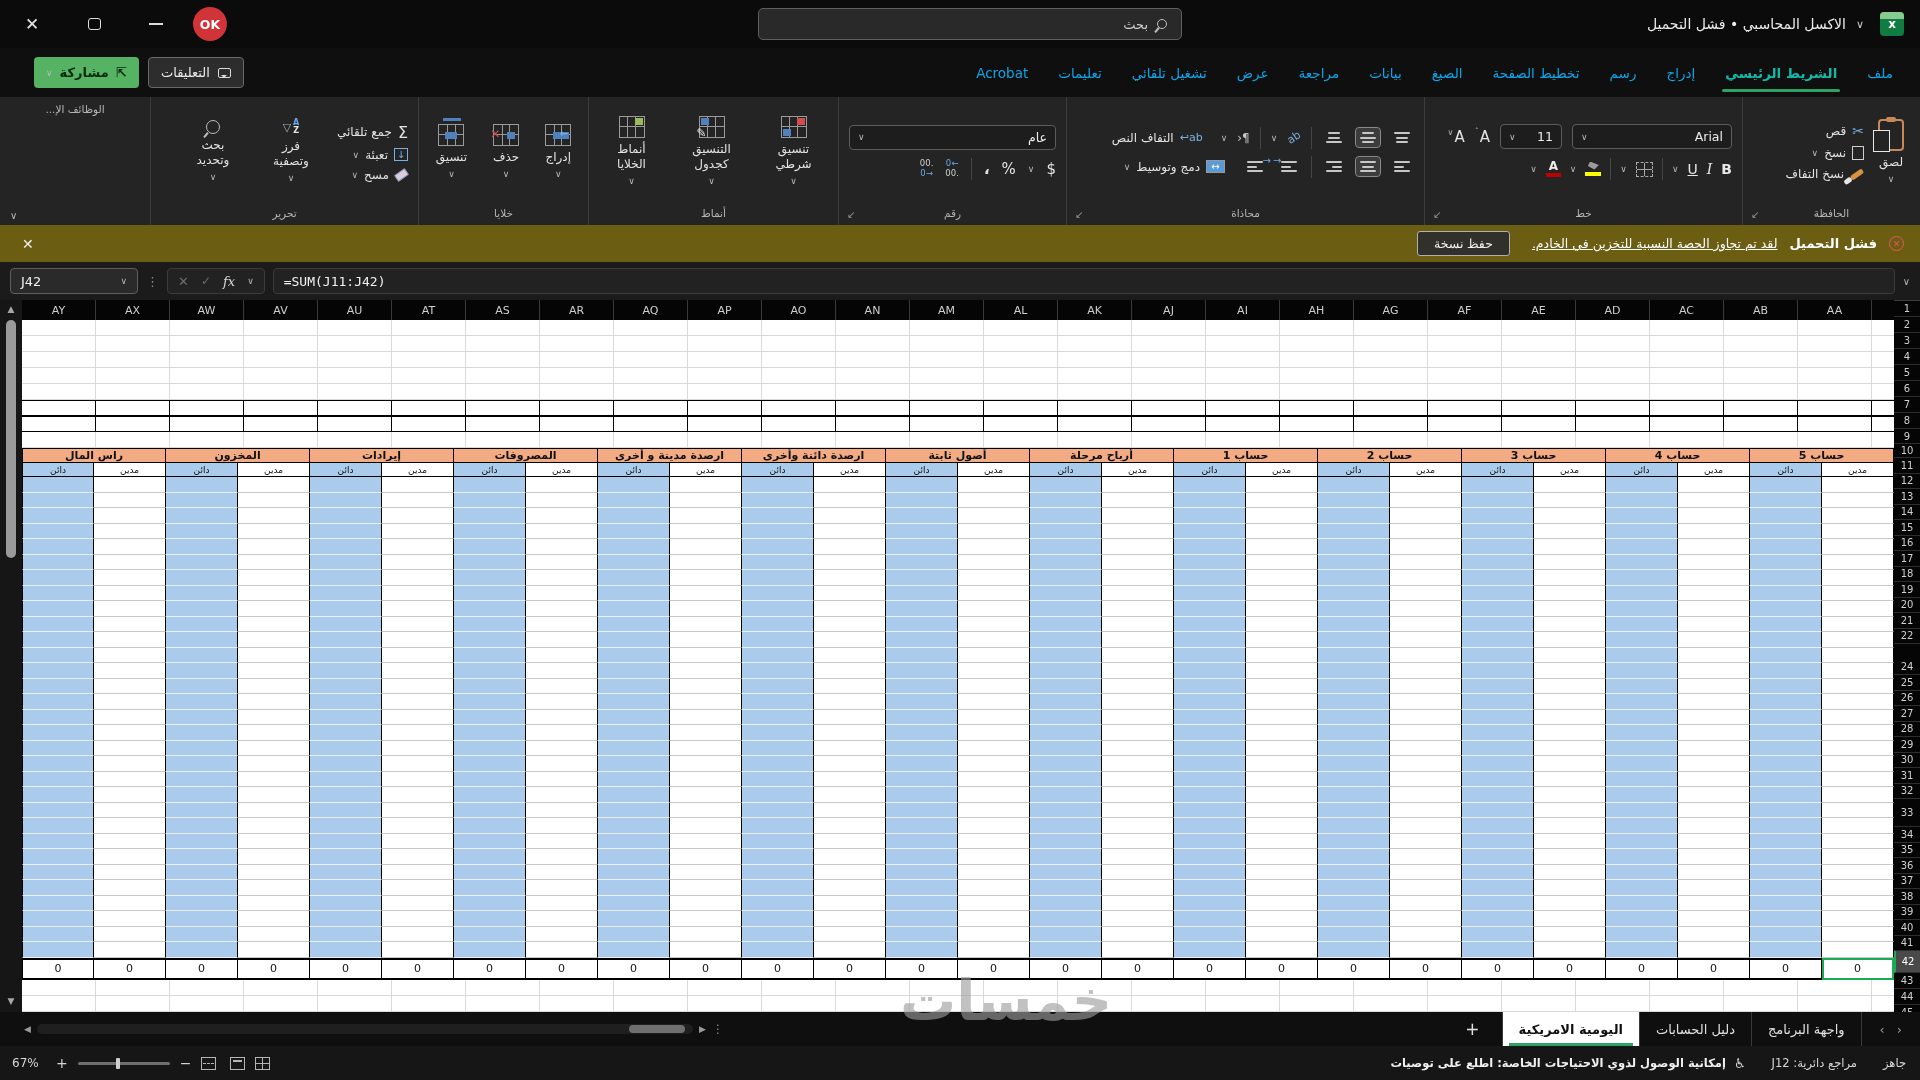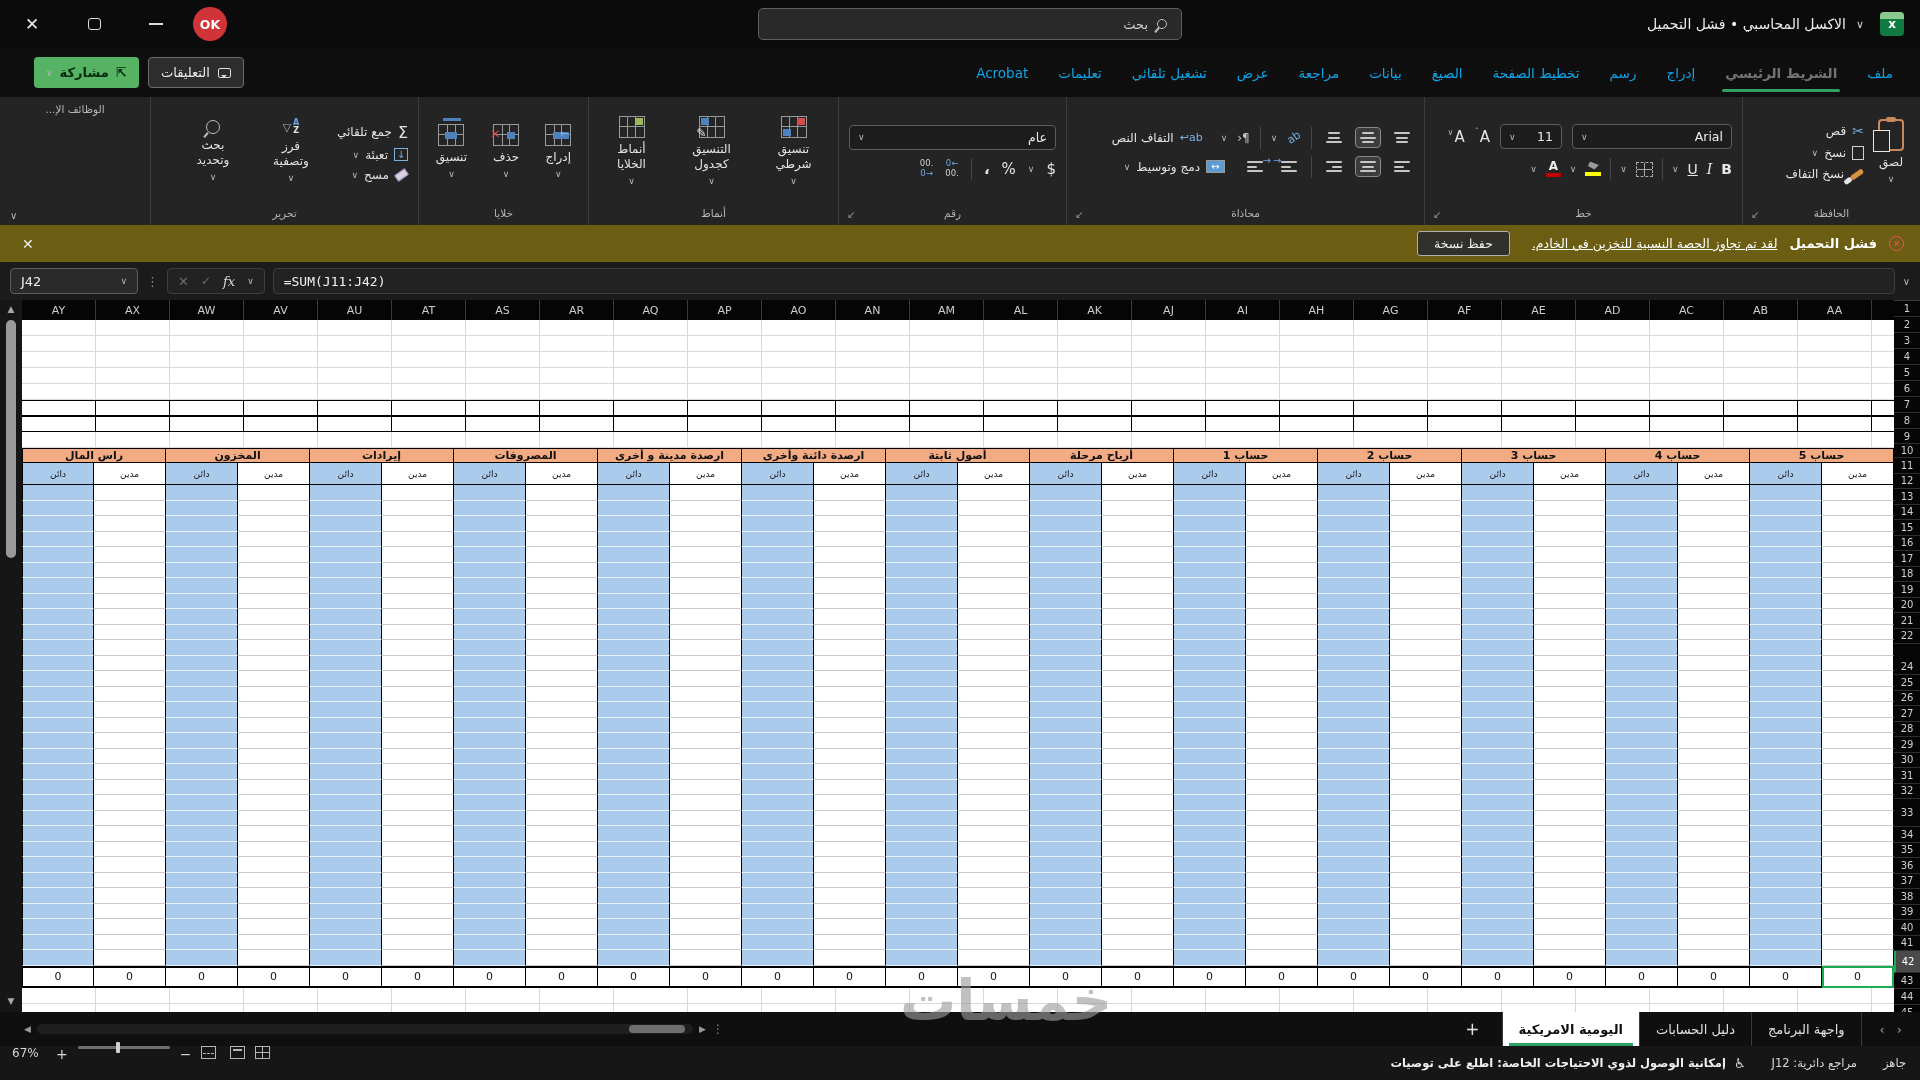--- a/index.html
+++ b/index.html
@@ -28,21 +28,21 @@
   #title-chevron { color:#cfcfcf; font-size:11px; }
   #excel-icon { position:absolute; right:16px; top:12px; width:24px; height:24px; background:#107c41; border-radius:4px;
                 color:#fff; font-weight:bold; font-size:12px; display:flex; align-items:center; justify-content:center; }
   #excel-icon::before { content:""; position:absolute; top:0; left:0; right:0; height:7px; background:#9fd89f; border-radius:4px 4px 0 0; opacity:.85; }
   #excel-icon span{ position:relative; }
 
   
   #tabrow { position:absolute; top:48px; left:0; width:1920px; height:49px; background:#0f0f0f; }
   #ribbon-tabs { position:absolute; right:12px; top:0; height:49px; display:flex; direction:rtl; align-items:stretch; }
   .rtab { padding:0 15px; display:flex; align-items:center; color:#0ea5e9; font-size:13.5px; position:relative; cursor:pointer; white-space:nowrap; }
-  .rtab.active { color:#737373; font-weight:bold; }
+  .rtab.active { color:#14b8a6; font-weight:bold; }
   .rtab.active::after { content:""; position:absolute; bottom:5px; right:12px; left:12px; height:3px; border-radius:2px; background:var(--accent-green); }
   #share-btn { position:absolute; left:34px; top:9px; height:31px; background:#55b363; border-radius:4px;
                display:flex; direction:rtl; align-items:center; gap:7px; padding:0 12px; color:#07290d;
                font-size:13px; font-weight:bold; cursor:pointer; }
   #share-btn .chev { font-size:9px; font-weight:normal; }
   #comments-btn { position:absolute; left:148px; top:9px; height:31px; background:#2d2d2d; border:1px solid #6a6a6a;
                   border-radius:4px; display:flex; direction:rtl; align-items:center; gap:8px; padding:0 12px;
                   color:#eaeaea; font-size:13px; cursor:pointer; }
   .bubble { width:13px; height:10px; border:1.4px solid #dcdcdc; border-radius:2px; position:relative; }
   .bubble::after { content:""; position:absolute; bottom:-4px; left:2px; border:3px solid transparent; border-top-color:#dcdcdc; }
@@ -206,21 +206,21 @@
   #watermark { position:absolute; left:846px; top:968px; width:320px; text-align:center; font-size:56px; font-weight:bold;
                color:#9c9c9c; opacity:.62; z-index:6; direction:rtl; letter-spacing:2px; pointer-events:none; }
 
   
   #statusbar { position:absolute; top:1046px; left:0; width:1920px; height:34px; background:#161616; direction:rtl;
                display:flex; align-items:center; color:#d6d6d6; font-size:11.5px; padding:0 14px; gap:26px; }
   #status-ready { cursor:default; }
   #status-circular { cursor:pointer; }
   #status-access { display:flex; align-items:center; gap:8px; font-weight:bold; color:#f0f0f0; cursor:pointer; }
   .access-ic { font-size:13px; font-weight:normal; color:#d6d6d6; }
-  #zoom-controls { position:absolute; left:12px; top:0; height:34px; display:flex; direction:ltr; align-items:flex-start; gap:10px; color:#d6d6d6; }
+  #zoom-controls { position:absolute; left:12px; top:0; height:34px; display:flex; direction:ltr; align-items:center; gap:10px; color:#d6d6d6; }
   #zoom-level { font-size:12px; min-width:34px; cursor:pointer; }
   .zoom-btn { font-size:14px; cursor:pointer; }
   #zoom-slider { width:92px; height:3px; background:#6e6e6e; border-radius:2px; position:relative; cursor:pointer; }
   #zoom-thumb { position:absolute; left:38px; top:-4px; width:4px; height:11px; background:#cfcfcf; border-radius:1px; }
   .view-ic { width:15px; height:13px; border:1.3px solid #b5b5b5; position:relative; cursor:pointer; }
   .view-ic.grid-v { background: linear-gradient(#b5b5b5,#b5b5b5) 50% 0/1px 100% no-repeat,
                                 linear-gradient(#b5b5b5,#b5b5b5) 0 50%/100% 1px no-repeat; }
   .view-ic.layout-v::before { content:""; position:absolute; top:2px; left:2px; right:2px; height:2px; background:#b5b5b5; }
   .view-ic.break-v::before { content:""; position:absolute; top:50%; left:1px; right:1px; height:0; border-top:1.4px dashed #b5b5b5; }
 </style>
@@ -643,21 +643,21 @@
           <div class="hdr-cell">ارصدة مدينة و أخرى</div>
           <div class="hdr-cell">ارصدة دائنة وأخرى</div>
           <div class="hdr-cell">أصول ثابتة</div>
           <div class="hdr-cell">أرباح مرحلة</div>
           <div class="hdr-cell">حساب 1</div>
           <div class="hdr-cell">حساب 2</div>
           <div class="hdr-cell">حساب 3</div>
           <div class="hdr-cell">حساب 4</div>
           <div class="hdr-cell">حساب 5</div>
         </div>
-        <div class="grid-row" style="height: 22px;">
+        <div class="grid-row" style="height: 14px;">
           <div class="sub-cell c-blue first">دائن</div>
           <div class="sub-cell c-white">مدين</div>
           <div class="sub-cell c-blue">دائن</div>
           <div class="sub-cell c-white">مدين</div>
           <div class="sub-cell c-blue">دائن</div>
           <div class="sub-cell c-white">مدين</div>
           <div class="sub-cell c-blue">دائن</div>
           <div class="sub-cell c-white">مدين</div>
           <div class="sub-cell c-blue">دائن</div>
           <div class="sub-cell c-white">مدين</div>

